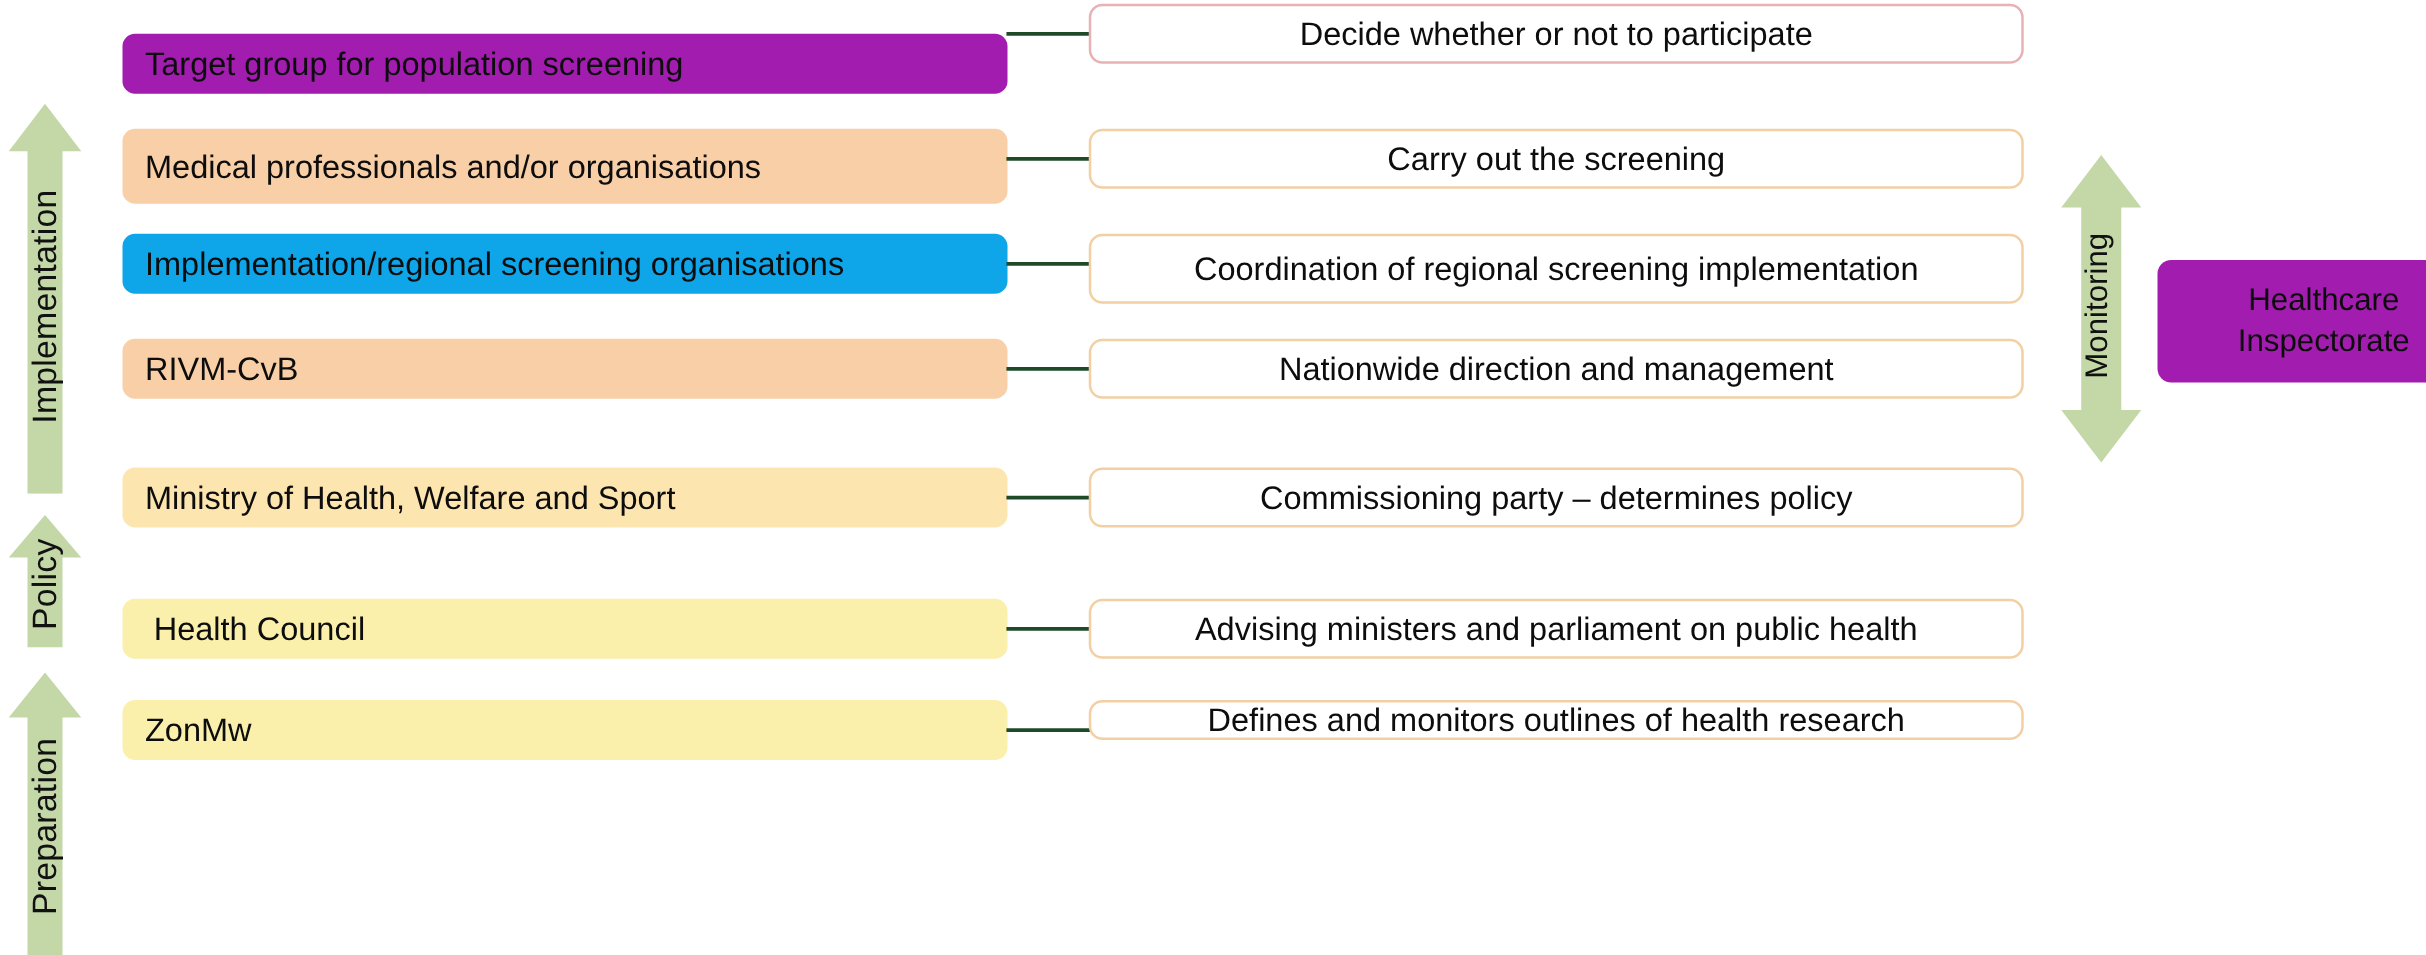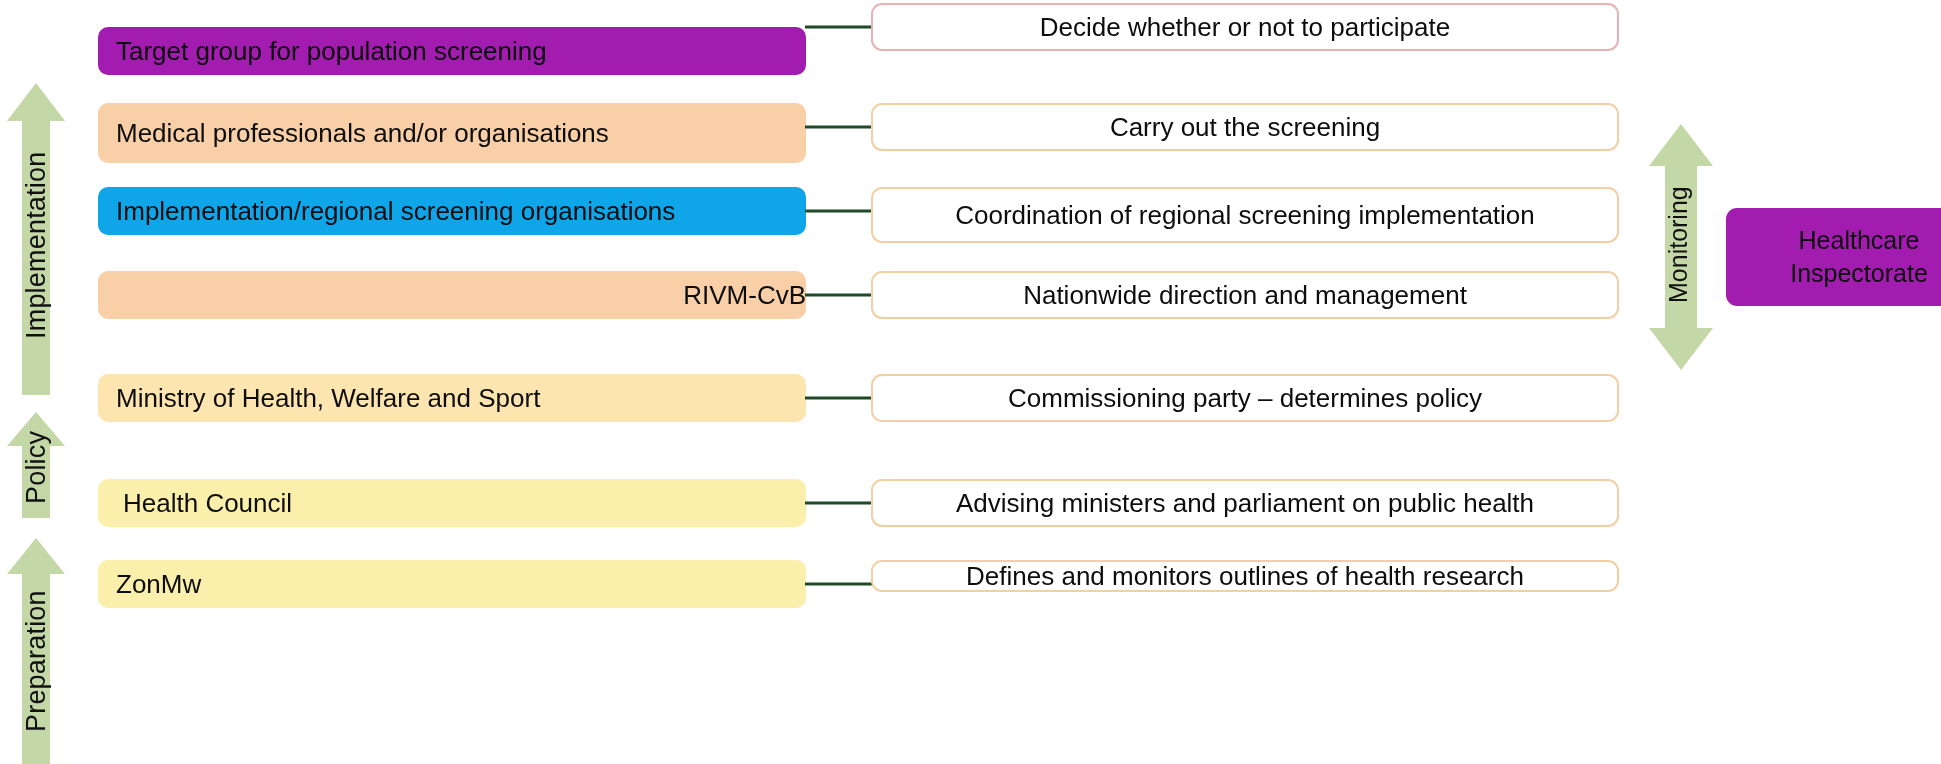--- a/index.html
+++ b/index.html
@@ -190,21 +190,21 @@
   <div class="connector" style="top:202px;">
     <svg width="110" height="18" viewBox="0 0 110 18" xmlns="http://www.w3.org/2000/svg">
       <line x1="0" y1="9" x2="95" y2="9" stroke="#1f4a28" stroke-width="3"></line>
       <polygon points="110,9 93,3 93,15" fill="#1f4a28"></polygon>
     </svg>
   </div>
   <div class="task-box" style="top:187px; height:56px; border-color:#f3cfa4;">
     <span class="task-label">Coordination of regional screening implementation</span>
   </div>
 
-  <div class="actor-box" style="top:271px; height:48px; background:#f8cfa7;justify-content:flex-end;">
+  <div class="actor-box" style="top:271px; height:48px; background:#f8cfa7;">
     <span class="actor-label">RIVM-CvB</span>
   </div>
   <div class="connector" style="top:286px;">
     <svg width="110" height="18" viewBox="0 0 110 18" xmlns="http://www.w3.org/2000/svg">
       <line x1="0" y1="9" x2="95" y2="9" stroke="#1f4a28" stroke-width="3"></line>
       <polygon points="110,9 93,3 93,15" fill="#1f4a28"></polygon>
     </svg>
   </div>
   <div class="task-box" style="top:271px; height:48px; border-color:#f3cfa4;">
     <span class="task-label">Nationwide direction and management</span>

